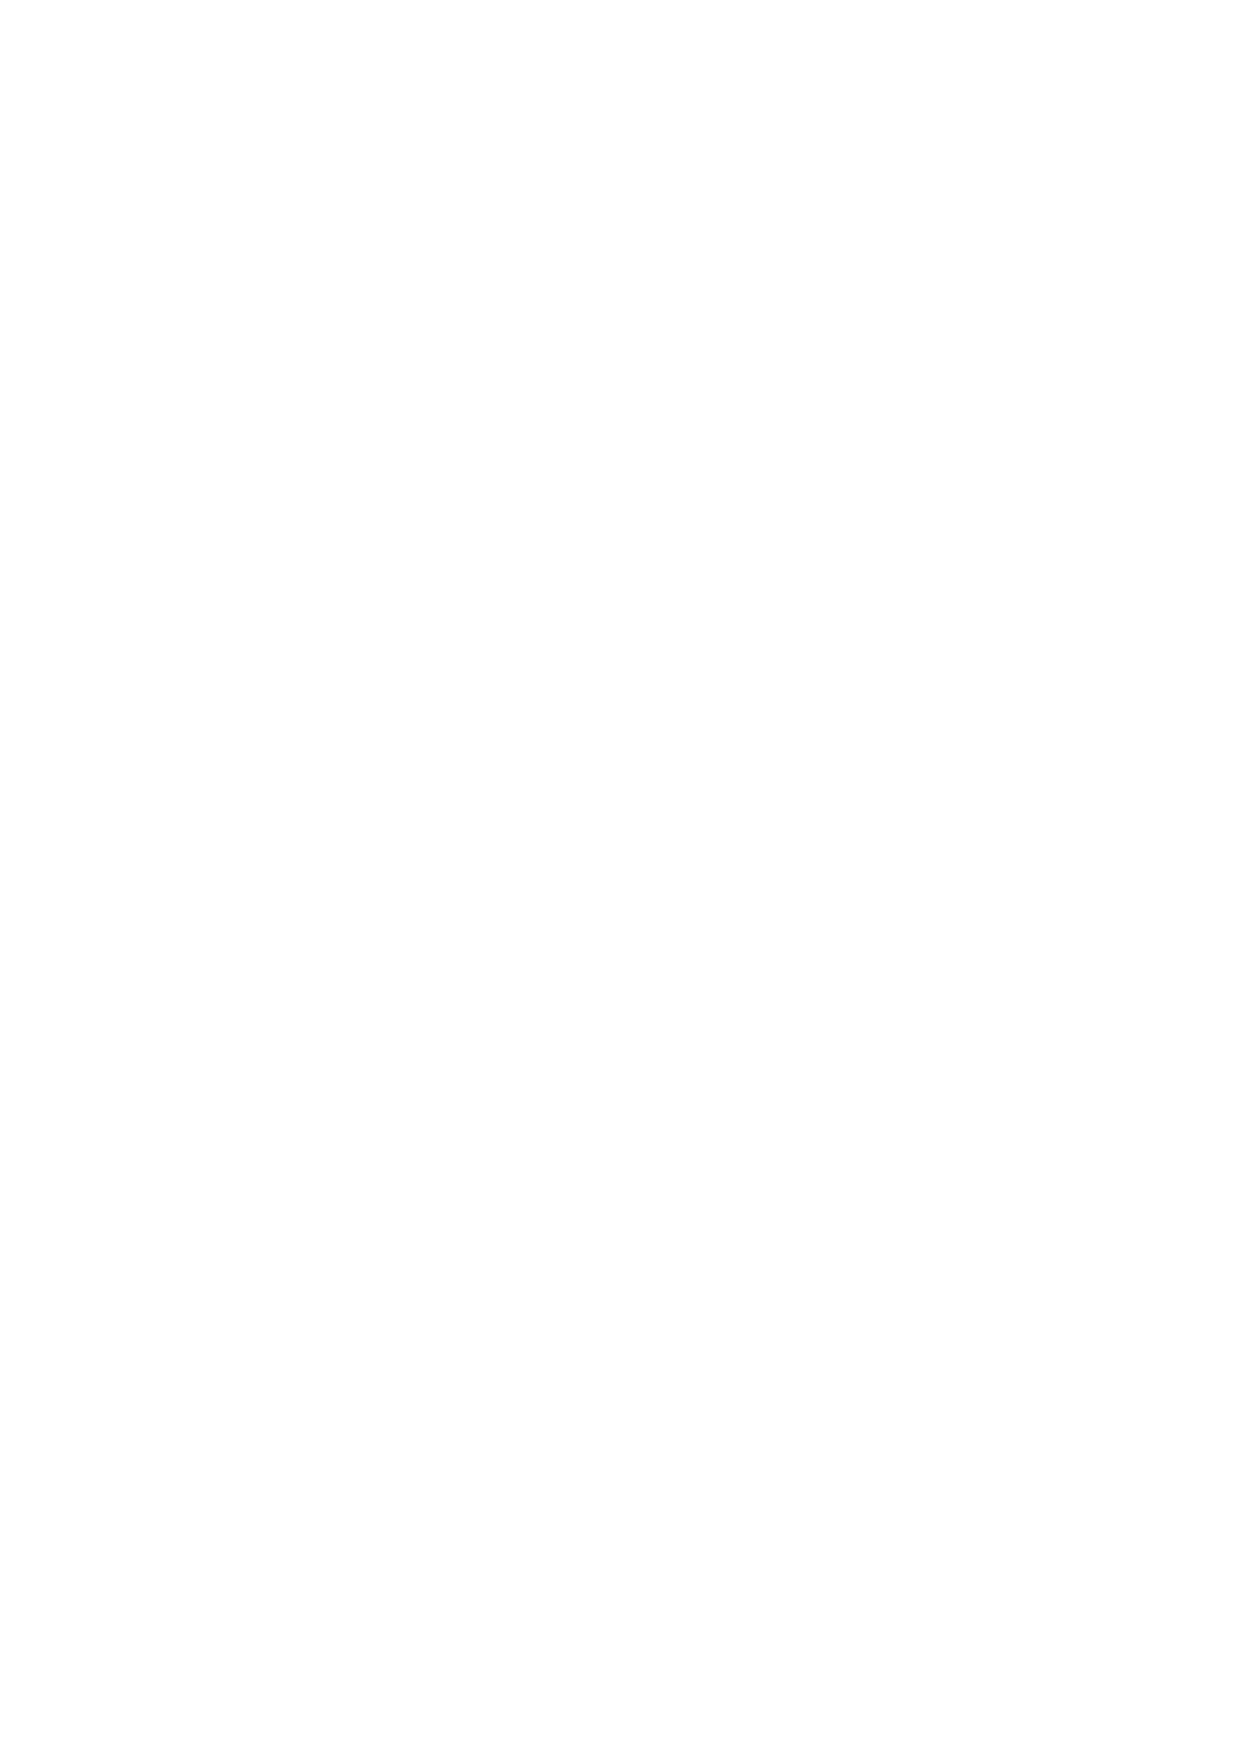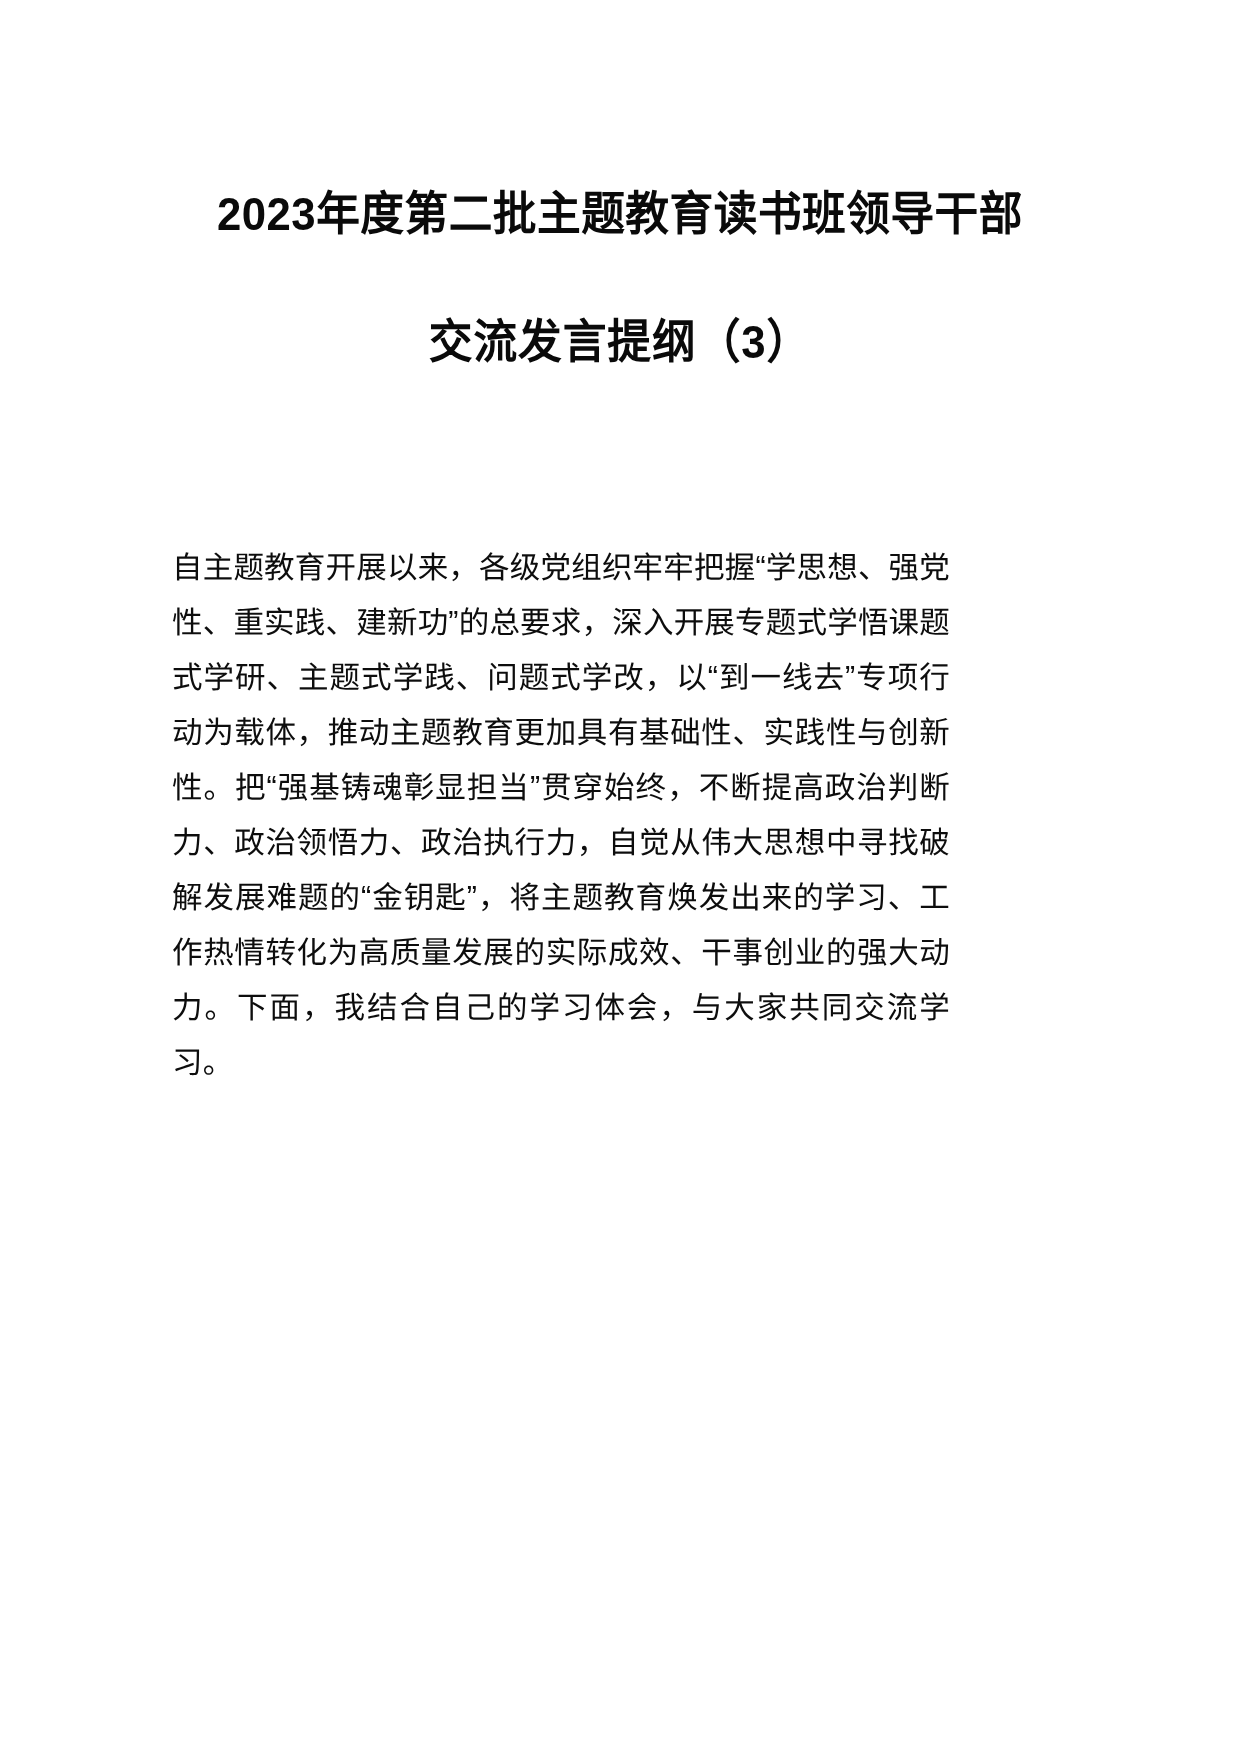--- a/index.html
+++ b/index.html
@@ -73,22 +73,17 @@
   .para-clipped {
     overflow: hidden;
     max-height: 285px;
   }
 </style>
 </head>
 <body>
 
 <div class="page">
 
-  <div class="doc-title">
-    <div class="title-line title-line-1">2023年度第二批主题教育读书班领导干部</div>
-    <div class="title-line title-line-2">交流发言提纲（3）</div>
-  </div>
 
   <div class="doc-body">
-    <p class="para">自主题教育开展以来，各级党组织牢牢把握“学思想、强党性、重实践、建新功”的总要求，深入开展专题式学悟课题式学研、主题式学践、问题式学改，以“到一线去”专项行动为载体，推动主题教育更加具有基础性、实践性与创新性。把“强基铸魂彰显担当”贯穿始终，不断提高政治判断力、政治领悟力、政治执行力，自觉从伟大思想中寻找破解发展难题的“金钥匙”，将主题教育焕发出来的学习、工作热情转化为高质量发展的实际成效、干事创业的强大动力。下面，我结合自己的学习体会，与大家共同交流学习。</p>
   </div>
 
 </div>
 
 </body></html>

